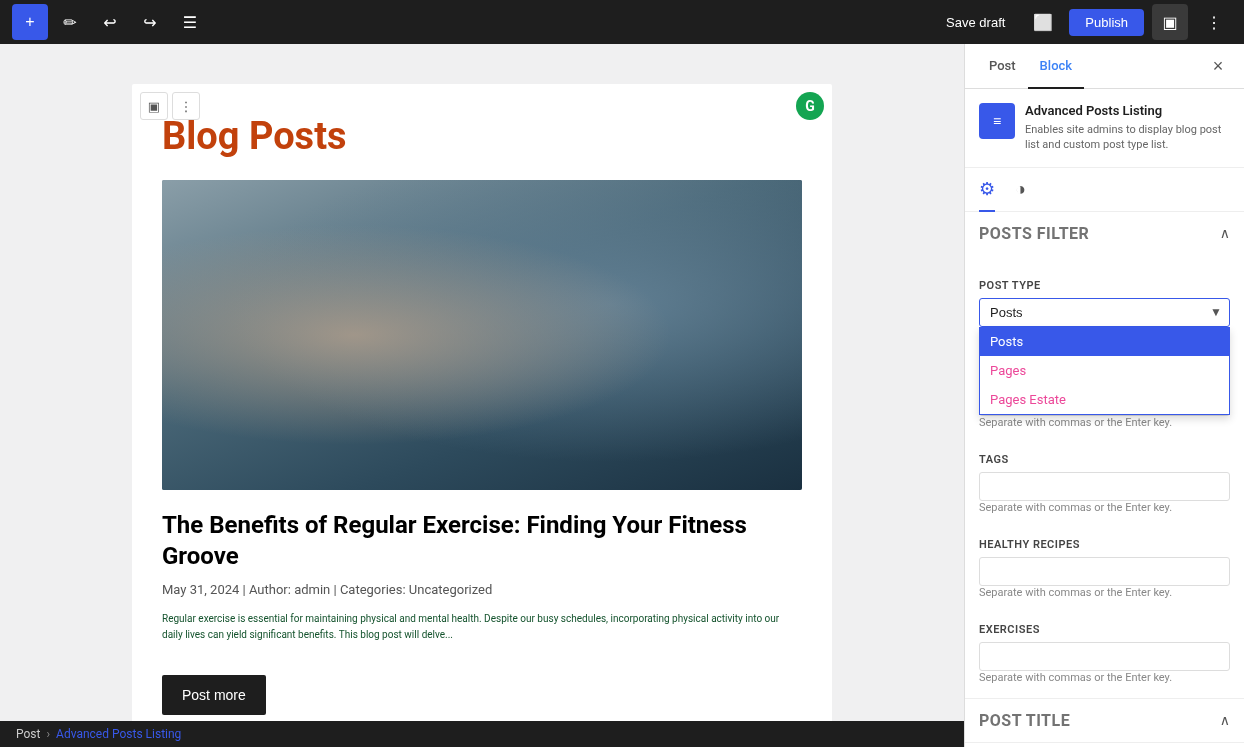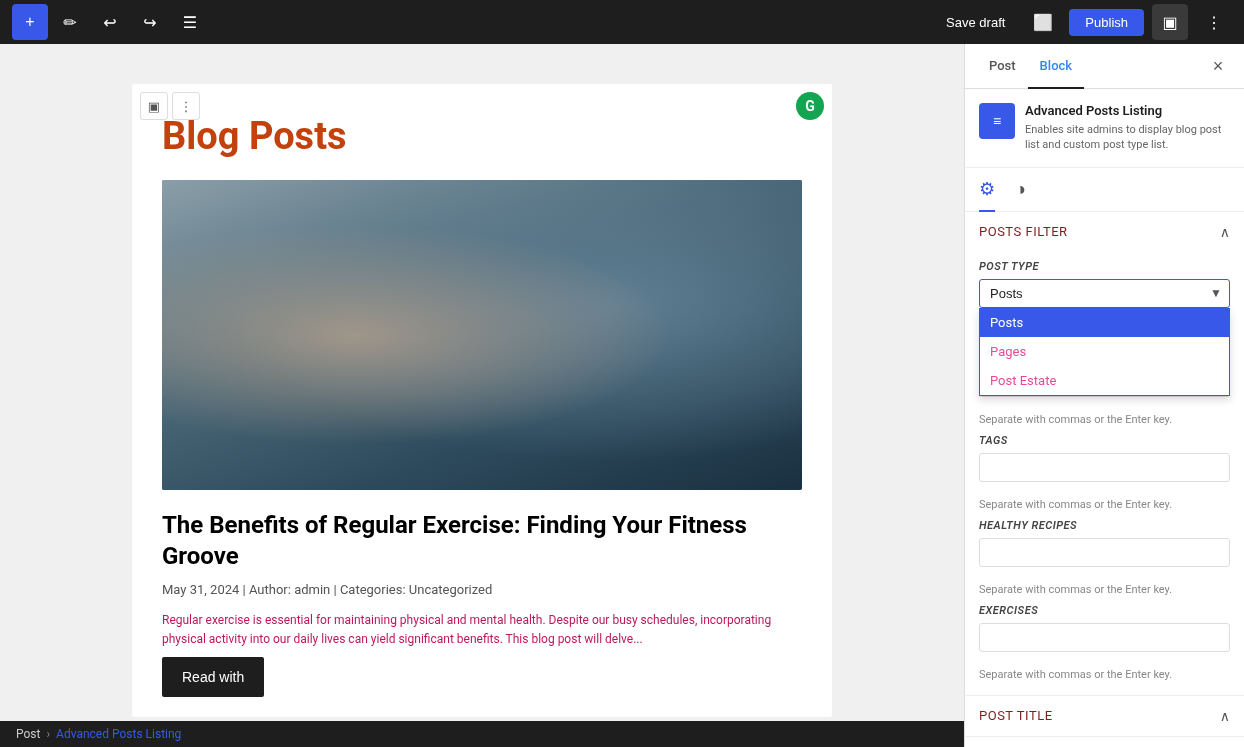--- a/index.html
+++ b/index.html
@@ -181,24 +181,24 @@
       line-height: 1.3;
     }
 
     .post-meta {
       font-size: 13px;
       color: #555;
       margin-bottom: 14px;
     }
 
     .post-excerpt {
-      font-size: 12px;
-      color: #be185d;
+      font-size: 10px;
+      color: #14532d;
       line-height: 1.6;
-      margin-bottom: 8px;
+      margin-bottom: 32px;
     }
 
     .read-more-btn {
       background: #1e1e1e;
       color: #fff;
       border: none;
       padding: 12px 20px;
       font-size: 14px;
       cursor: pointer;
       border-radius: 2px;
@@ -317,41 +317,40 @@
       border-bottom: 1px solid #eee;
     }
     .section-header {
       display: flex;
       align-items: center;
       justify-content: space-between;
       padding: 12px 14px;
       cursor: pointer;
     }
     .section-title {
-      font-size: 13px;
-      font-weight: 400;
-      color: #7f1d1d;
+      font-size: 16px;
+      font-weight: 700;
+      color: #737373;
       text-transform: uppercase;
       letter-spacing: 0.5px;
     }
     .section-chevron {
       font-size: 14px;
       color: #555;
     }
     .section-body { padding: 0 14px 14px; }
 
     .field-label {
       font-size: 11px;
       font-weight: 600;
       color: #444;
       text-transform: uppercase;
       letter-spacing: 0.5px;
       margin-bottom: 6px;
-      margin-top: 8px;
-      font-style: italic;
+      margin-top: 24px;
     }
 
     
     .dropdown-wrapper { position: relative; }
     .dropdown-select {
       width: 100%;
       padding: 6px 30px 6px 10px;
       border: 1px solid #3858e9;
       border-radius: 3px;
       font-size: 13px;
@@ -394,21 +393,21 @@
       padding: 6px 10px;
       border: 1px solid #ddd;
       border-radius: 3px;
       font-size: 13px;
       color: #1e1e1e;
     }
 
     .field-hint {
       font-size: 11px;
       color: #888;
-      margin-top: 16px;
+      margin-top: 0;
     }
 
     
     .toggle-row {
       display: flex;
       align-items: center;
       justify-content: space-between;
       padding: 8px 0;
     }
     .toggle-label {
@@ -481,21 +480,21 @@
         <div class="post-image">
           <div class="post-image-figure"></div>
         </div>
 
         <h2 class="post-title">The Benefits of Regular Exercise: Finding Your Fitness Groove</h2>
 
         <div class="post-meta">May 31, 2024 | Author: admin | Categories: Uncategorized</div>
 
         <p class="post-excerpt">Regular exercise is essential for maintaining physical and mental health. Despite our busy schedules, incorporating physical activity into our daily lives can yield significant benefits. This blog post will delve...</p>
 
-        <button class="read-more-btn">Read with</button>
+        <button class="read-more-btn">Post more</button>
 
       </div>
     </div>
   </div>
 
   <div class="sidebar">
 
     <div class="sidebar-tabs">
       <div class="sidebar-tab">Post</div>
       <div class="sidebar-tab active">Block</div>
@@ -528,21 +527,21 @@
             <option>Posts</option>
             <option>Pages</option>
             <option>Real Estate</option>
           </select>
           <span class="dropdown-arrow">▼</span>
 
           
           <div class="dropdown-options">
             <div class="dropdown-option selected">Posts</div>
             <div class="dropdown-option">Pages</div>
-            <div class="dropdown-option">Post Estate</div>
+            <div class="dropdown-option">Pages Estate</div>
           </div>
         </div>
 
         
         <div style="margin-top: 60px;">
           <input class="text-input" type="text" placeholder="" style="">
           <div class="field-hint">Separate with commas or the Enter key.</div>
         </div>
 
         <div class="field-label">TAGS</div>

